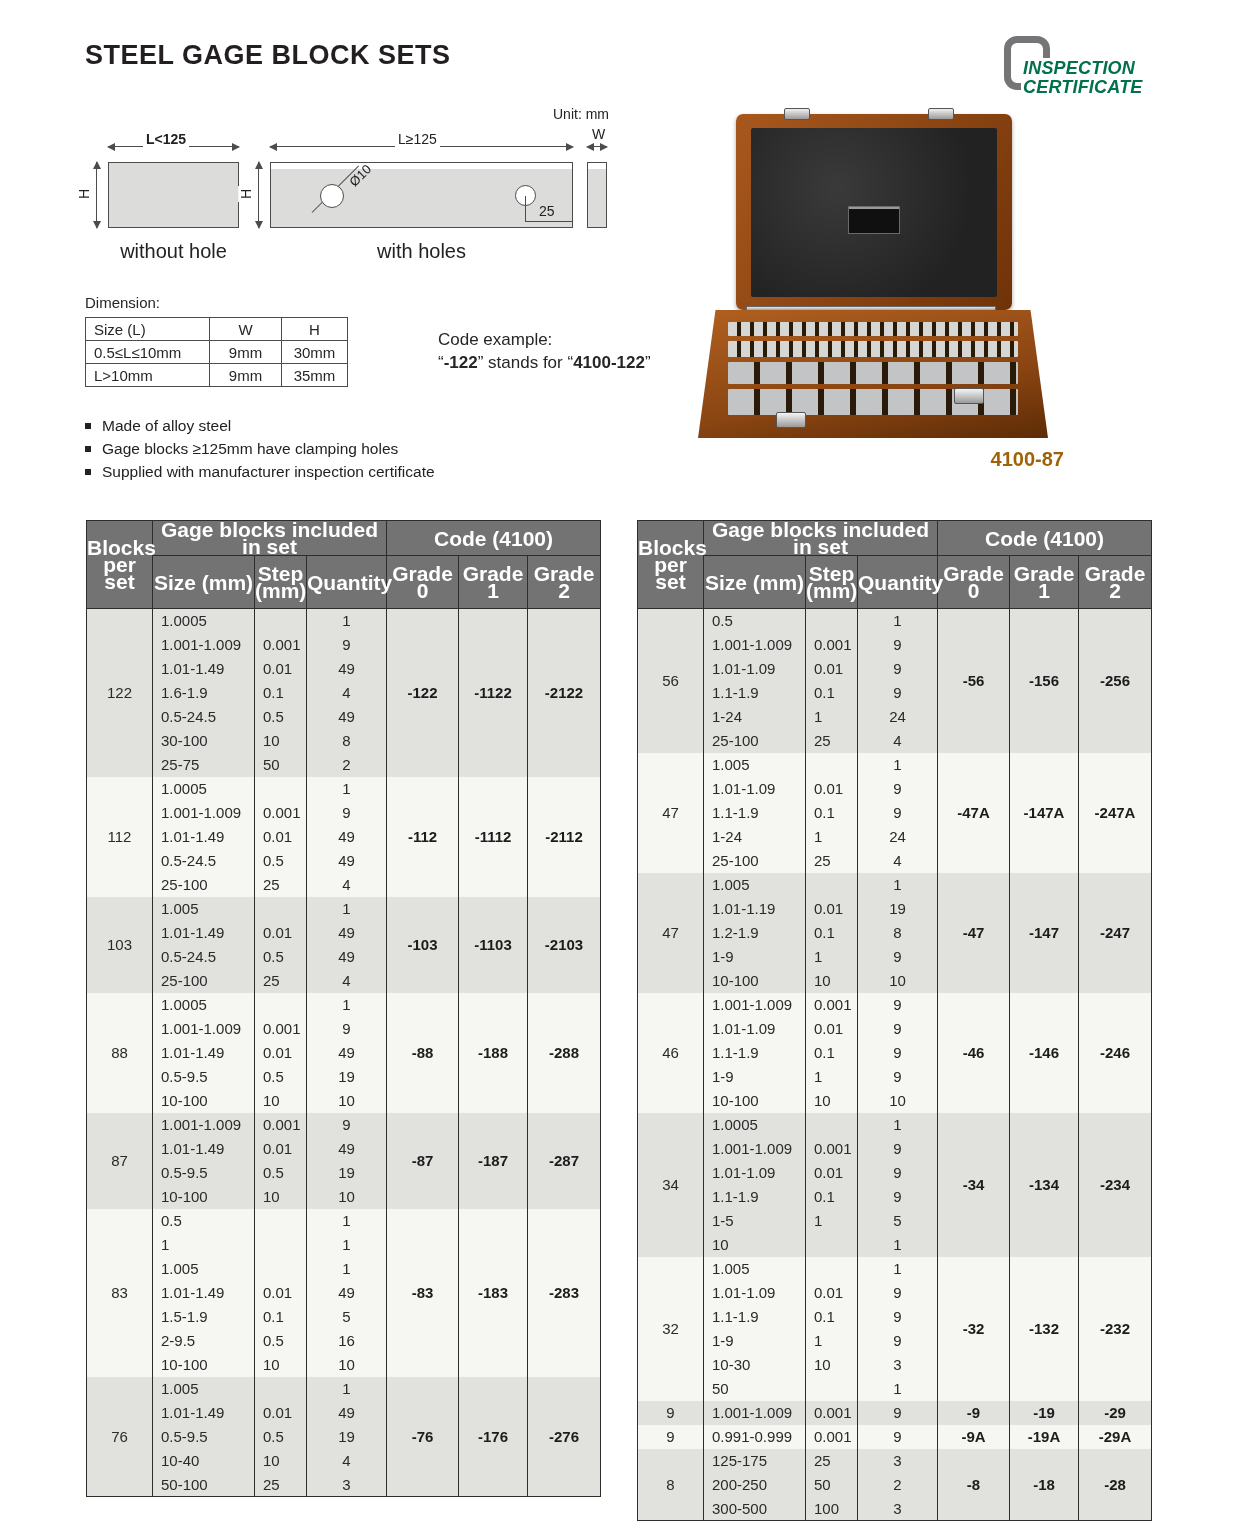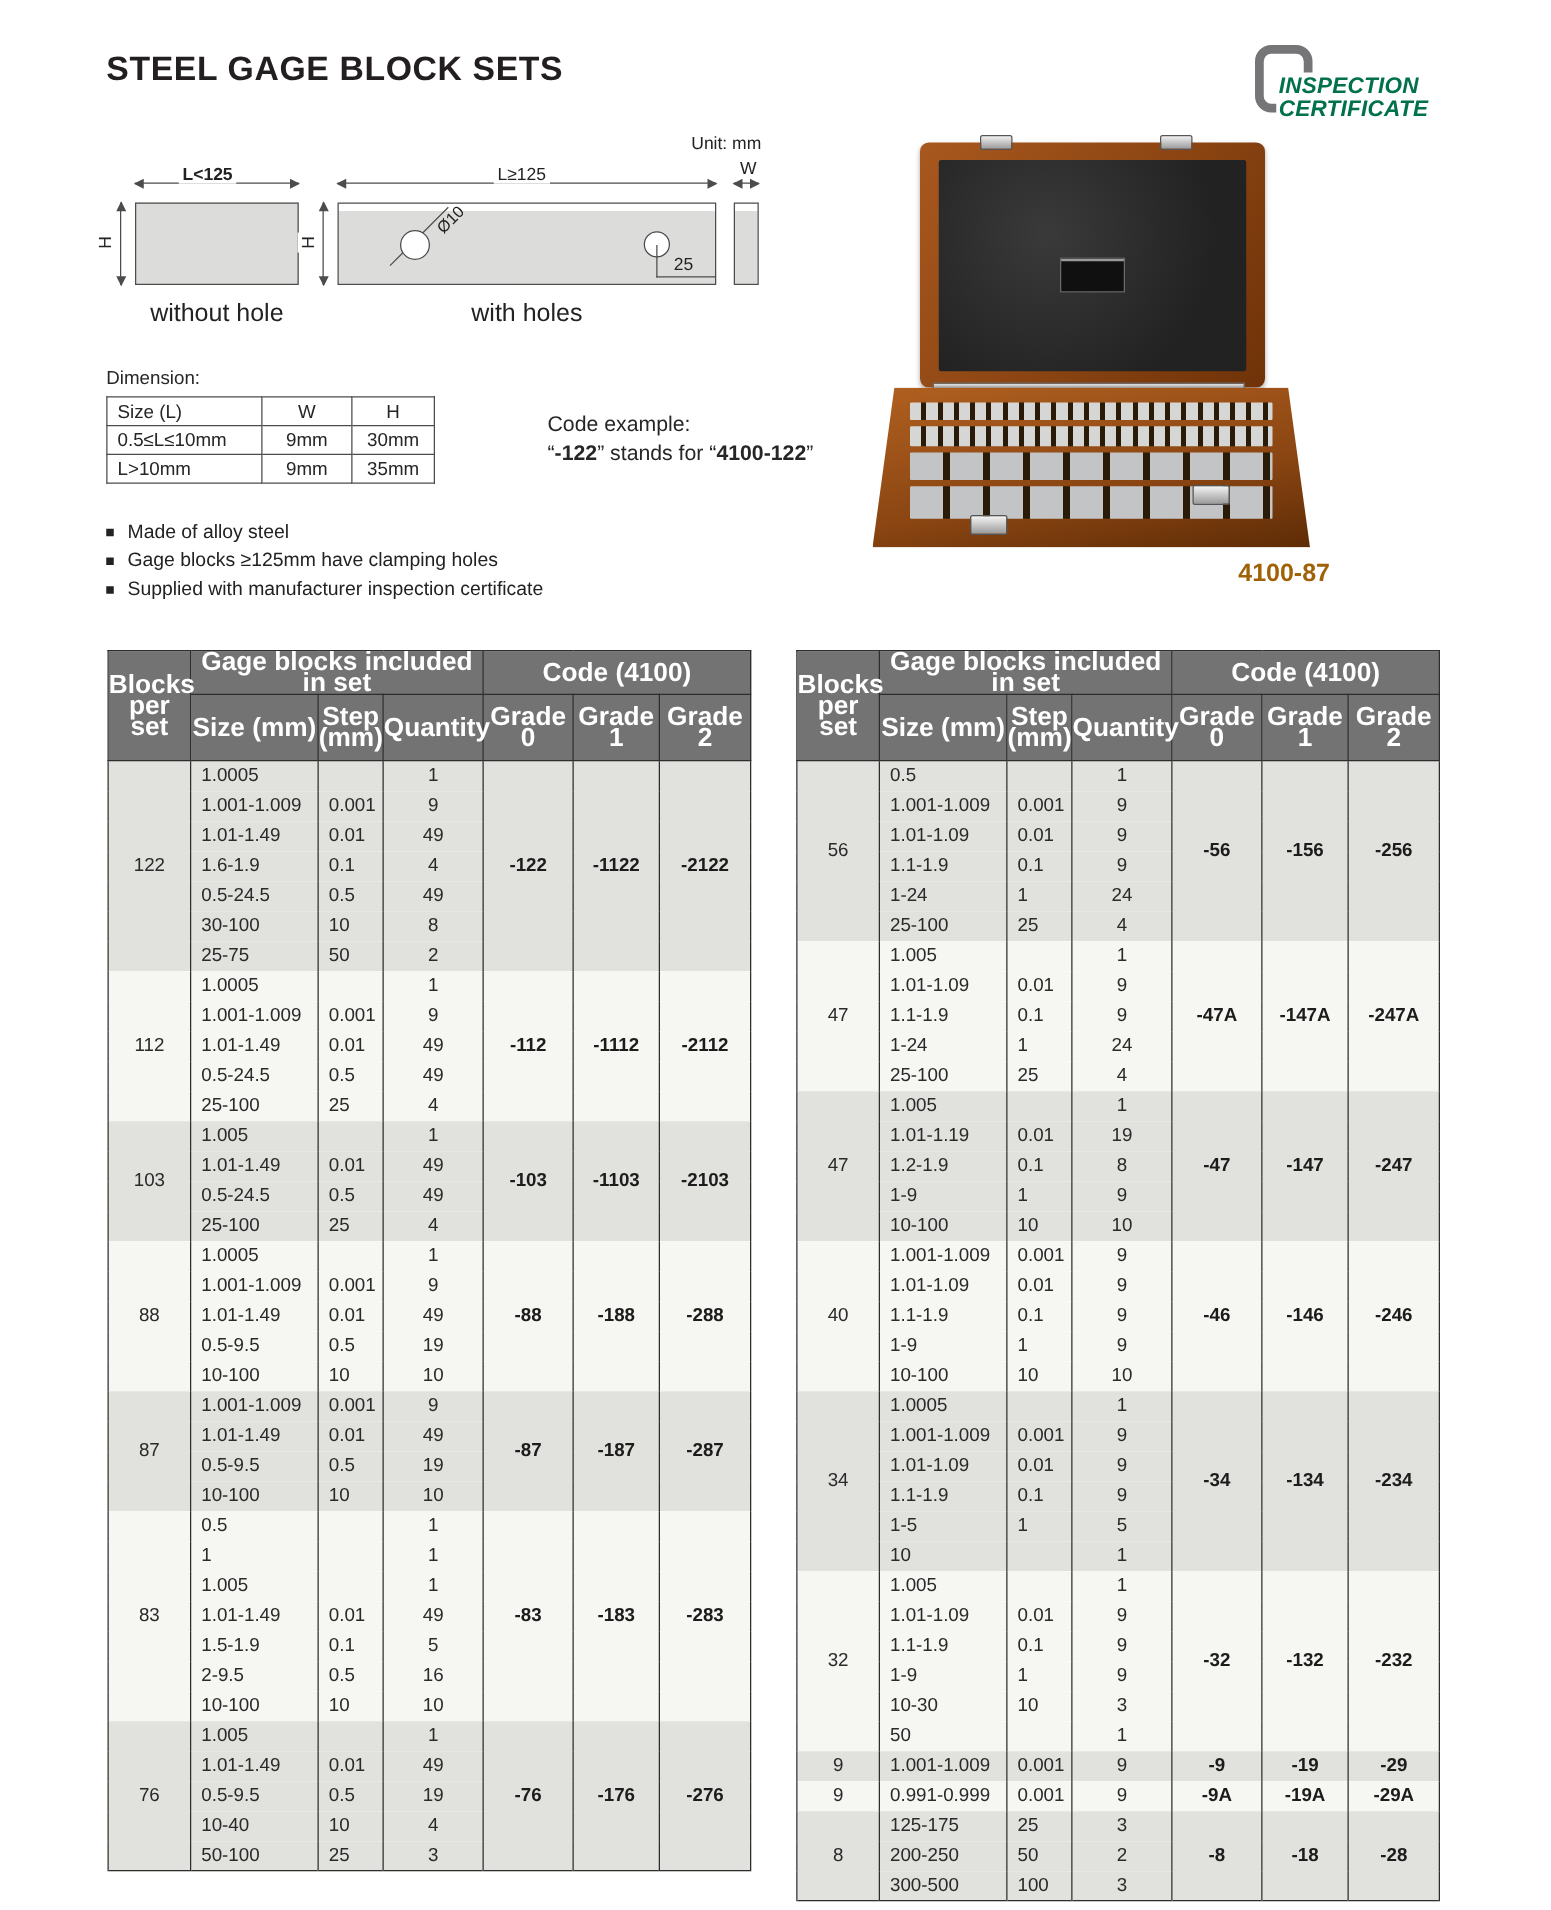--- a/index.html
+++ b/index.html
@@ -557,21 +557,21 @@
         <td class="size">1-9</td>
         <td class="step">1</td>
         <td class="qty">9</td>
       </tr>
       <tr class="g0">
         <td class="size">10-100</td>
         <td class="step">10</td>
         <td class="qty">10</td>
       </tr>
       <tr class="g1">
-        <td class="blocks" rowspan="5">40</td>
+        <td class="blocks" rowspan="5">46</td>
         <td class="size">1.001-1.009</td>
         <td class="step">0.001</td>
         <td class="qty">9</td>
         <td class="code" rowspan="5">-46</td>
         <td class="code" rowspan="5">-146</td>
         <td class="code" rowspan="5">-246</td>
       </tr>
       <tr class="g1">
         <td class="size">1.01-1.09</td>
         <td class="step">0.01</td>

